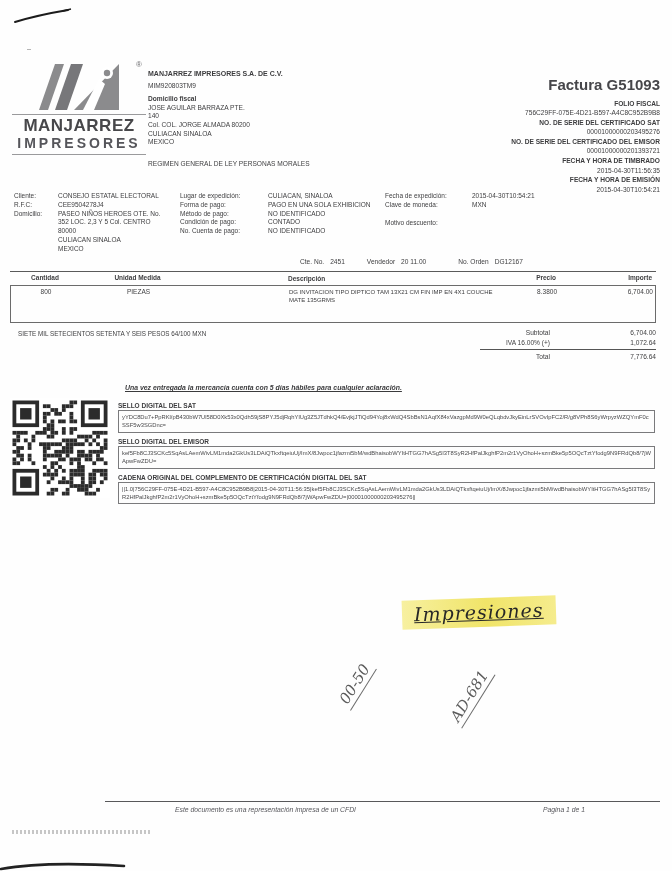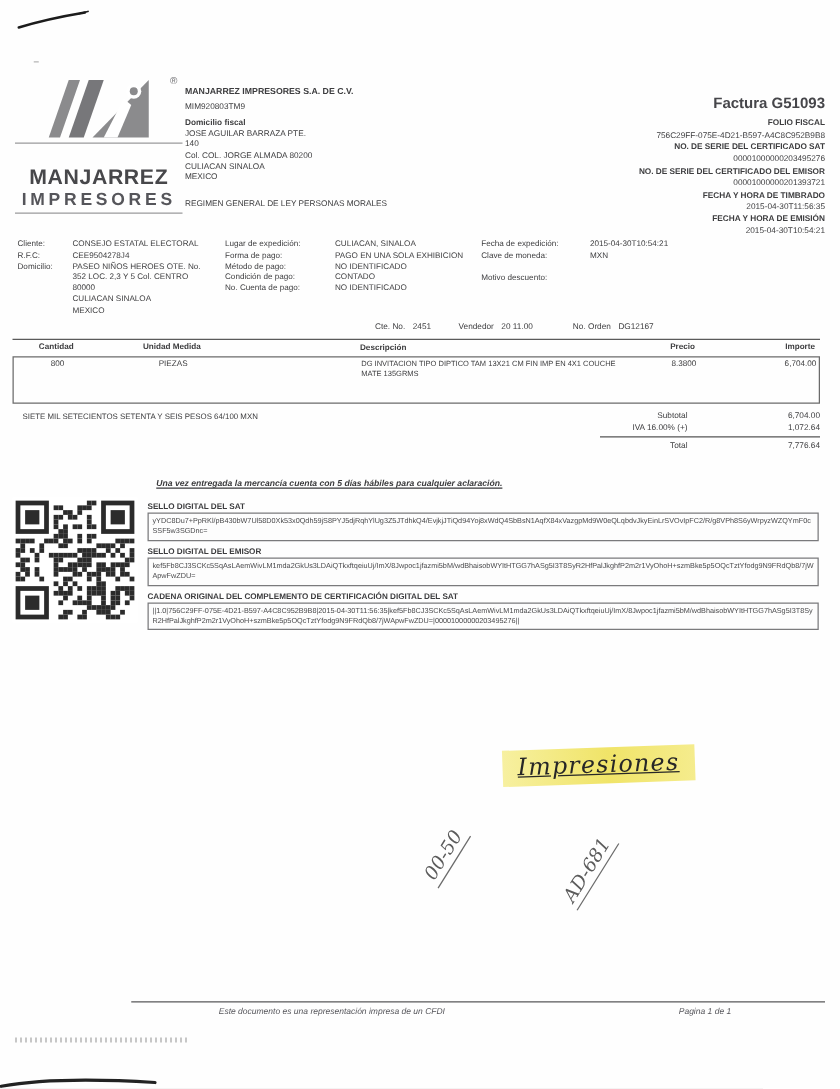--- a/index.html
+++ b/index.html
@@ -4,33 +4,33 @@
 <style>
   html,body{margin:0;padding:0;background:#e8e8e8;}
   .doc{position:relative;width:672px;height:871px;background:#fefefe;overflow:hidden;
        font-family:"Liberation Sans",sans-serif;color:#3d3d3f;}
   .abs{position:absolute;}
   
   .logo{left:12px;top:60px;width:134px;text-align:center;}
   .logo .mgfx{display:block;margin:0 auto 2px auto;}
   .logo .reg{position:absolute;right:4px;top:0;font-size:8px;color:#6d6d70;}
   .brand{font-size:17px;font-weight:bold;letter-spacing:.5px;color:#47474a;
-         border-top:1px solid #9a9a9c;padding-top:18px;line-height:1.05;}
+         border-top:1px solid #9a9a9c;padding-top:2px;line-height:1.05;}
   .brand-sub{font-size:14px;letter-spacing:3px;color:#55555a;font-weight:bold;
          border-bottom:1px solid #9a9a9c;padding-bottom:2px;line-height:1.25;}
   
   .company{left:148px;top:69px;width:190px;font-size:6.6px;line-height:1.32;}
   .company .bold{font-weight:bold;}
   .company .name{font-weight:bold;font-size:7px;margin-bottom:4px;}
   .company .rfc{margin-bottom:4px;}
   .company .addr{white-space:pre-line;}
   .company .regimen{margin-top:13px;}
   
   .fiscal{left:360px;top:74px;width:300px;text-align:right;font-size:6.6px;line-height:1.45;}
-  .fiscal .factura{font-size:12px;font-weight:bold;margin-bottom:3px;color:#46464a;}
+  .fiscal .factura{font-size:15px;font-weight:bold;margin-bottom:3px;color:#46464a;}
   .fiscal .flabel{font-weight:bold;}
   
   .clientcols{top:192px;left:0;width:672px;font-size:6.5px;line-height:1.35;}
   .cgrid{position:absolute;display:grid;column-gap:0;}
   .cg1{left:14px;width:168px;grid-template-columns:44px 1fr;}
   .cg2{left:180px;width:205px;grid-template-columns:88px 1fr;}
   .cg3{left:385px;width:275px;grid-template-columns:87px 1fr;}
   .cgrid .lab{font-weight:normal;}
   .cgrid .val{white-space:pre-line;}
   .gap-row{height:9px;grid-column:1 / span 2;}

